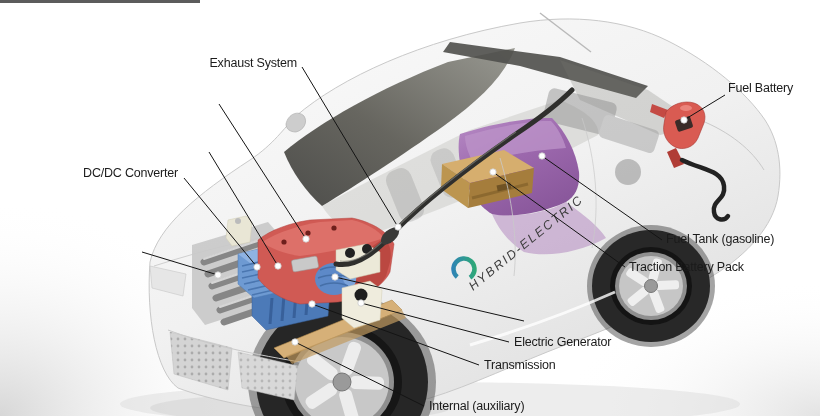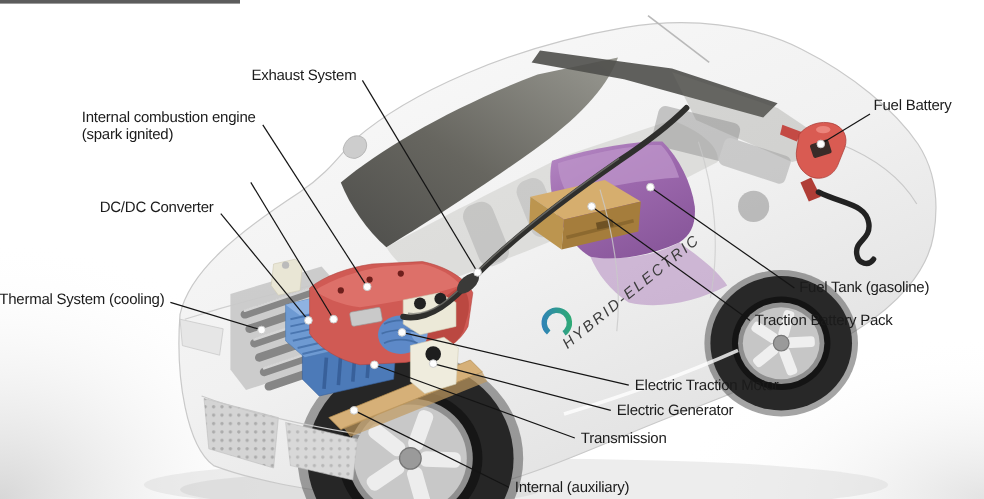--- a/index.html
+++ b/index.html
@@ -5,21 +5,21 @@
   html,body{margin:0;padding:0;background:#ffffff;}
   #stage{
     position:relative;width:820px;height:416px;overflow:hidden;
     background:#ffffff;font-family:"Liberation Sans",sans-serif;
   }
   #car-svg{position:absolute;left:0;top:0;}
   .label{
     position:absolute;font:12.5px/14px "Liberation Sans",sans-serif;
     color:#1b1b1b;letter-spacing:-0.2px;white-space:nowrap;z-index:5;
   }
-  .label.ra{}
+  .label.ra{text-align:right;}
   .topbar{position:absolute;left:0;top:0;width:200px;height:3px;background:#5c5c5c;z-index:6;}
 </style>
 </head>
 <body>
 
 <div id="stage">
 
 <svg id="car-svg" width="820" height="416" viewBox="0 0 820 416">
   <defs>
     <linearGradient id="bodyGrad" x1="0" y1="0" x2="0.7" y2="1">
@@ -282,29 +282,23 @@
     <circle cx="542" cy="156" r="3.2"></circle>
         <circle cx="493" cy="172" r="3.2"></circle>
     <circle cx="335" cy="277" r="3.2"></circle>
         <circle cx="361" cy="303" r="3.2"></circle>
     <circle cx="312" cy="304" r="3.2"></circle>
         <circle cx="295" cy="342" r="3.2"></circle>
   </g>
 </svg>
 
 <div class="label ra" style="right:523px;top:56px">Exhaust System</div>
-<div class="label ra" style="right:607px;top:91px">
-  <div>Internal combustion engine</div>
-  <div>(spark ignited)</div>
-</div>
 <div class="label ra" style="right:642px;top:166px">DC/DC Converter</div>
-<div class="label ra" style="right:683px;top:242px">Thermal System (cooling)</div>
 <div class="label" style="left:728px;top:81px">Fuel Battery</div>
 <div class="label" style="left:666px;top:232px">Fuel Tank (gasoline)</div>
 <div class="label" style="left:629px;top:260px">Traction Battery Pack</div>
-<div class="label" style="left:529px;top:314px">Electric Traction Motor</div>
 <div class="label" style="left:514px;top:335px">Electric Generator</div>
 <div class="label" style="left:484px;top:358px">Transmission</div>
 <div class="label" style="left:429px;top:399px">Internal (auxiliary)</div>
 
 <div class="topbar"></div>
 
 </div>
 
 </body></html>

